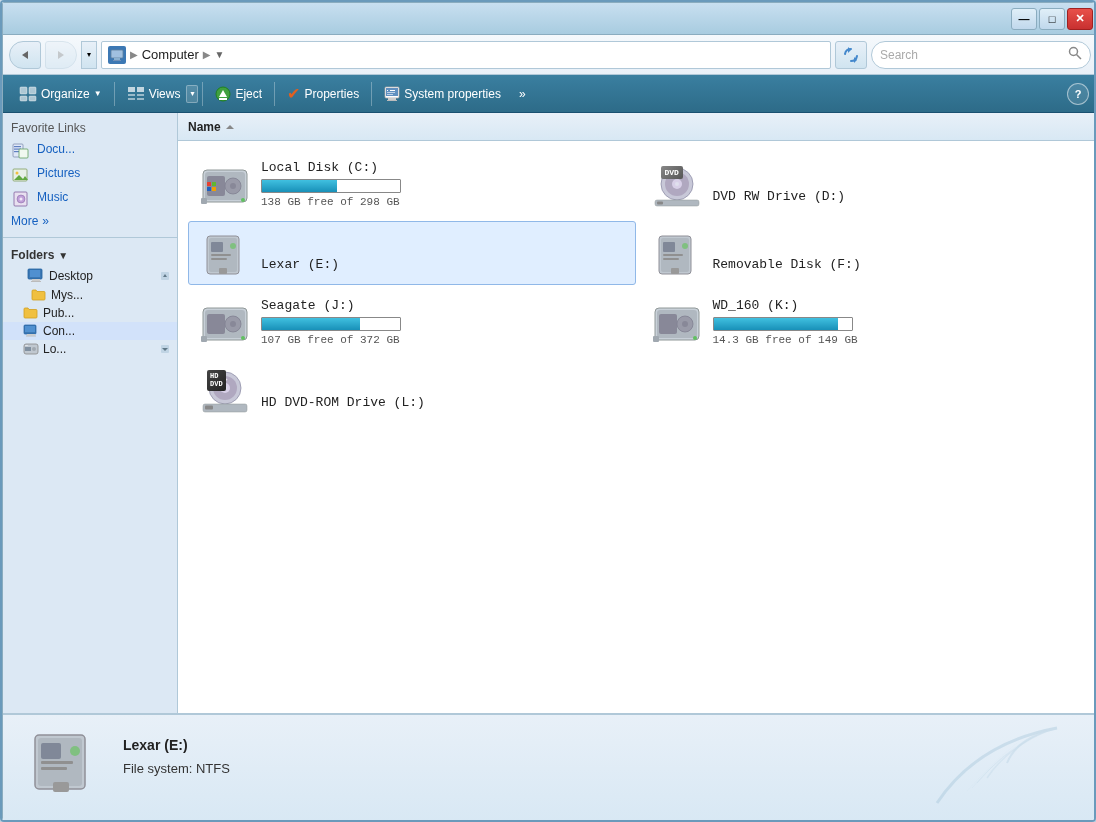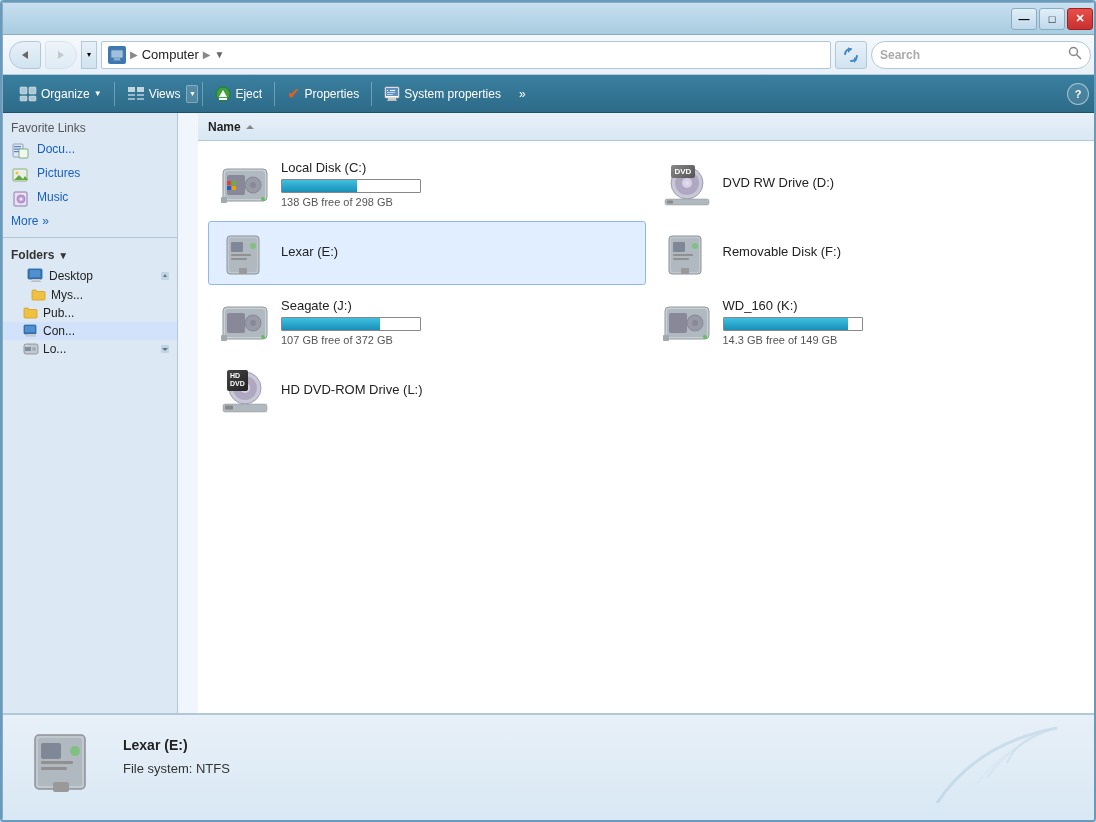--- a/index.html
+++ b/index.html
@@ -196,21 +196,20 @@
       cursor: pointer;
       font-size: 11px;
       font-weight: bold;
     }
 
     
     .main-content {
       flex: 1;
       display: flex;
       overflow: hidden;
-      gap: 20px;
     }
 
     
     .sidebar {
       width: 175px;
       background: #dce8f4;
       border-right: 1px solid #b0c8d8;
       display: flex;
       flex-direction: column;
       overflow: hidden;
@@ -304,26 +303,27 @@
       display: grid;
       grid-template-columns: 1fr 1fr;
       padding: 10px;
       gap: 4px;
       overflow-y: auto;
       align-content: start;
     }
 
     .drive-item {
       display: flex;
-      align-items: center;
+      align-items: flex-end;
       gap: 10px;
       padding: 8px 10px;
       border: 1px solid transparent;
       border-radius: 3px;
       cursor: pointer;
+      font-family: Liberation Mono, monospace;
     }
 
     .drive-item.selected {
       background: #e0eeff;
       border-color: #90b8e8;
     }
 
     .drive-icon {
       width: 52px;
       height: 46px;
@@ -515,21 +515,21 @@
     <div class="refresh-btn">
       <svg width="18" height="18" viewBox="0 0 18 18">
         <path d="M9 3 C6 3 3.5 5 3 8" stroke="#4488cc" stroke-width="2" fill="none" stroke-linecap="round"></path>
         <path d="M9 15 C12 15 14.5 13 15 10" stroke="#4488cc" stroke-width="2" fill="none" stroke-linecap="round"></path>
         <polygon points="6,1 9,4 6,7" fill="#4488cc"></polygon>
         <polygon points="12,11 15,14 12,17" fill="#4488cc"></polygon>
       </svg>
     </div>
 
     <div class="search-bar">
-      <span style="color:#aaa; font-size:12px;font-weight:bold;">Search</span>
+      <span style="color:#aaa; font-size:12px;">Search</span>
       <span style="margin-left:auto;">
         <svg width="14" height="14" viewBox="0 0 14 14">
           <circle cx="5.5" cy="5.5" r="4" stroke="#888" stroke-width="1.5" fill="none"></circle>
           <line x1="8.5" y1="8.5" x2="13" y2="13" stroke="#888" stroke-width="1.5"></line>
         </svg>
       </span>
     </div>
   </div>
 
   <div class="toolbar">

